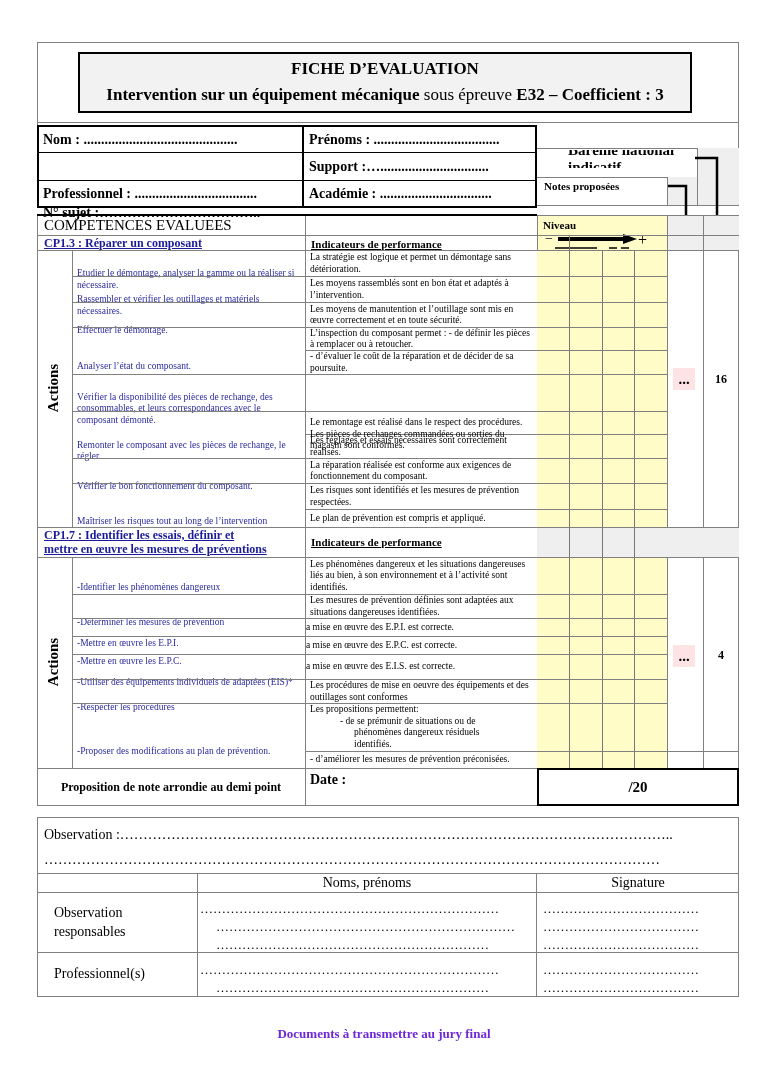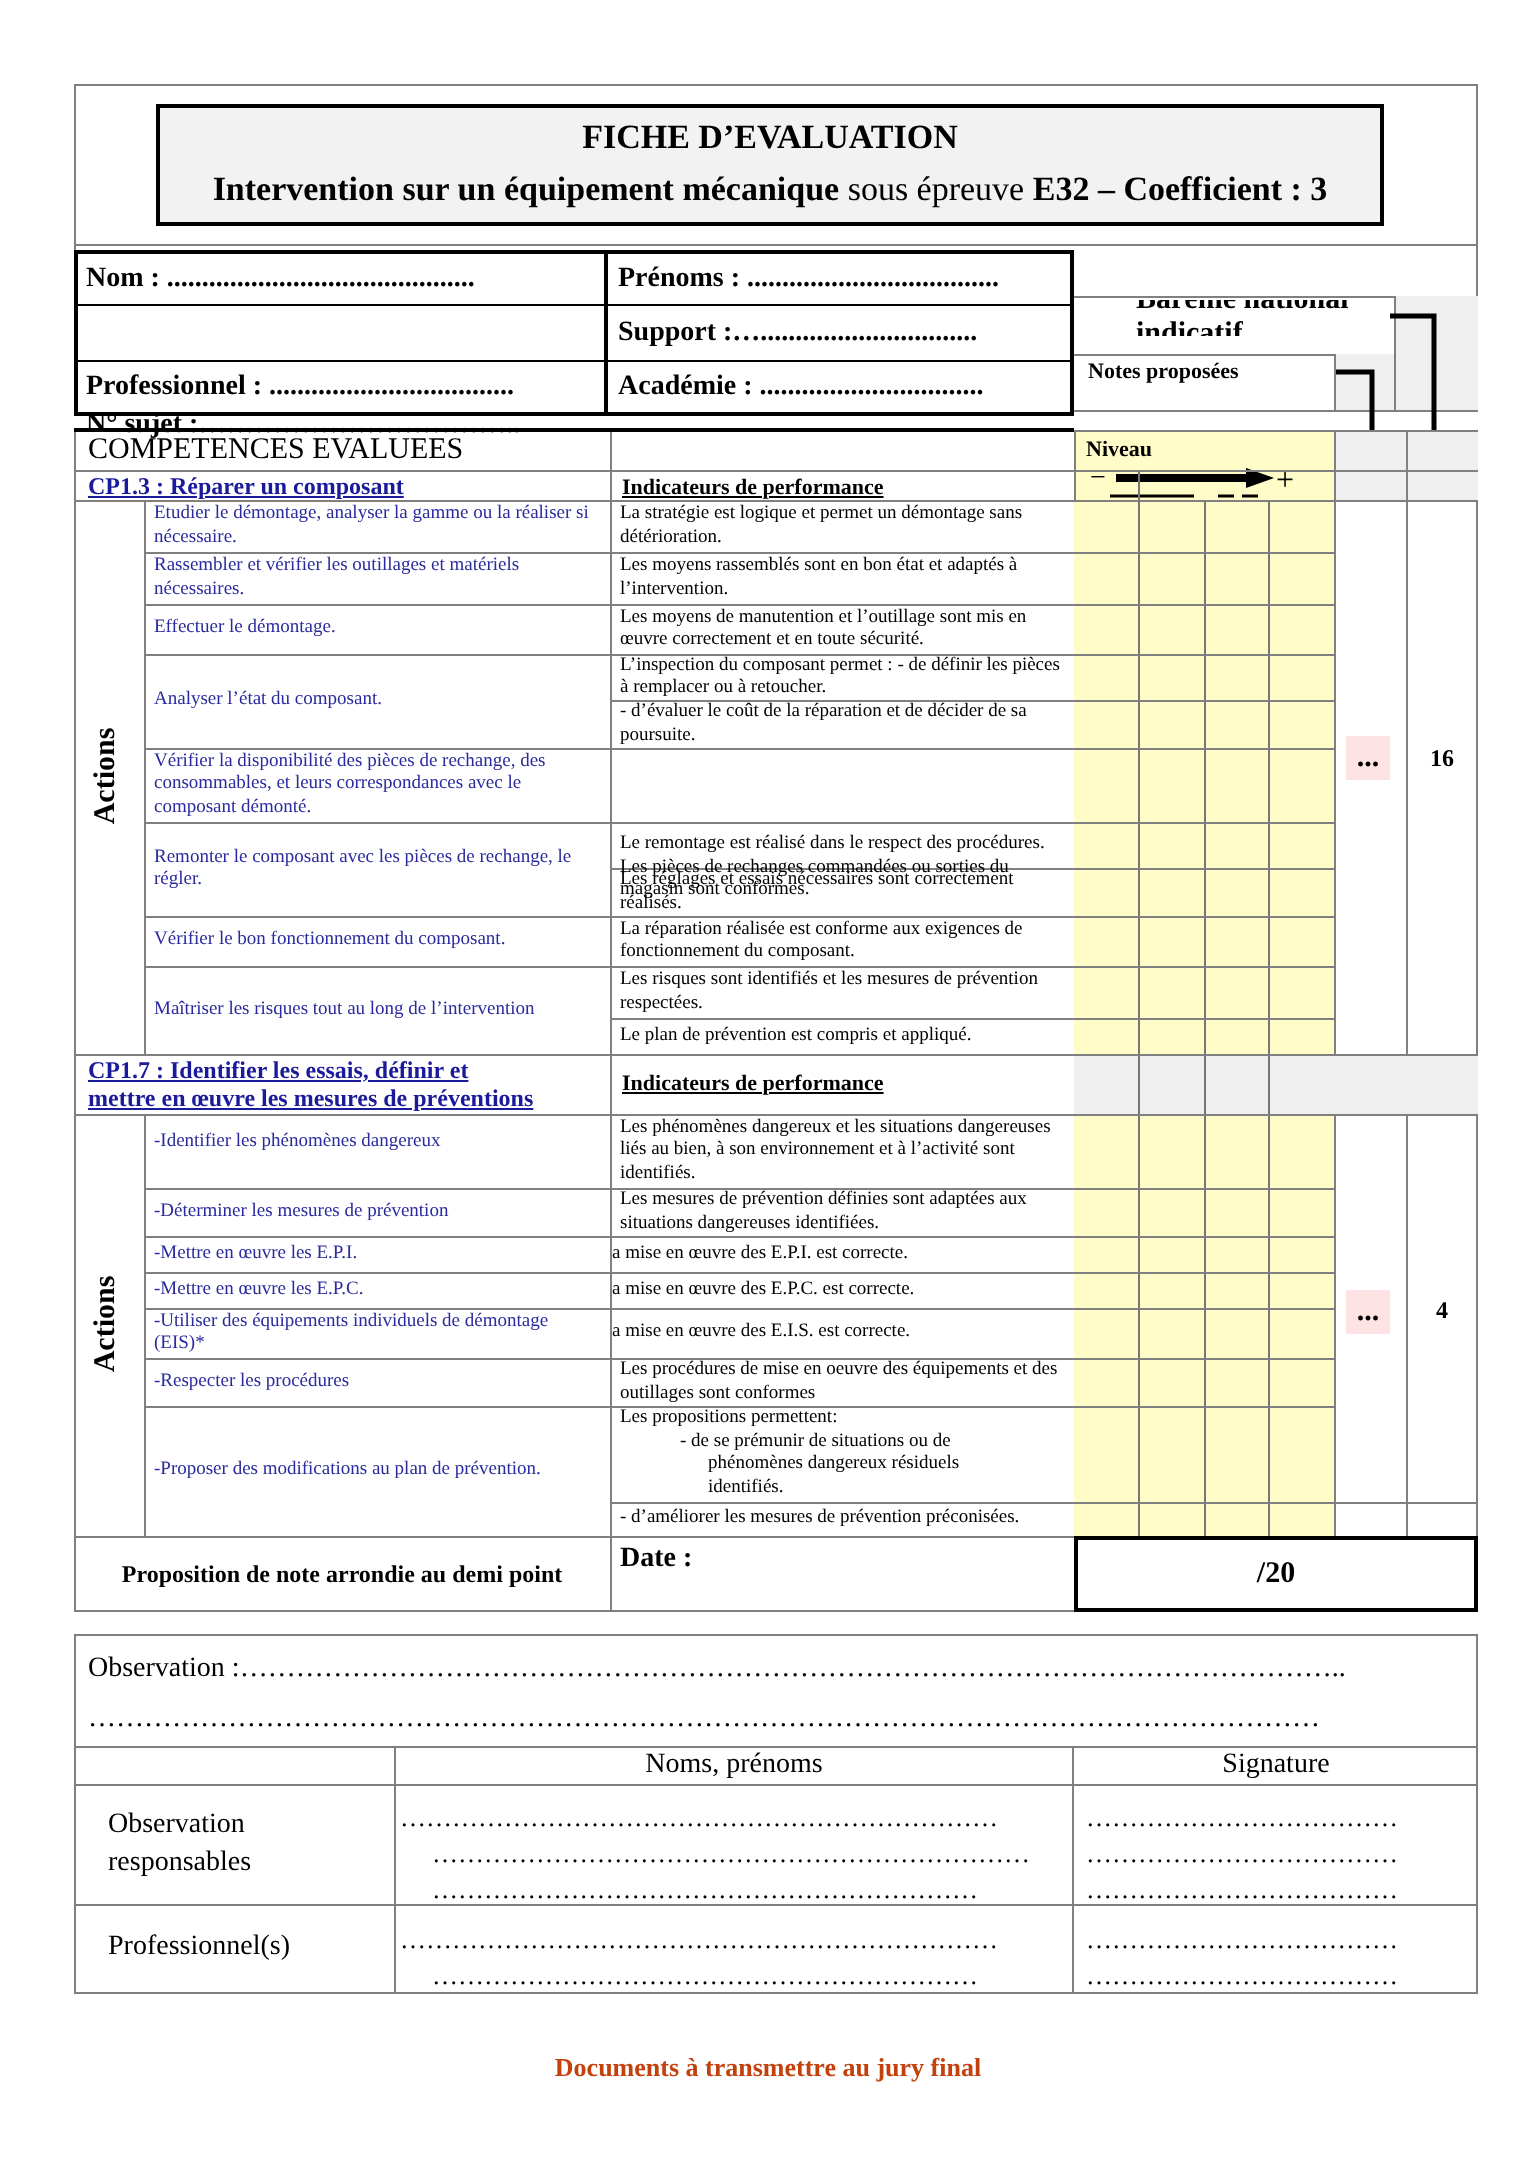--- a/index.html
+++ b/index.html
@@ -8,21 +8,21 @@
   .frame { border:1px solid #808080; }
   .thick { border:2px solid #000; }
   .title-box { left:78px; top:52px; width:614px; height:61px; border:2px solid #000; background:#f2f2f2; text-align:center; }
   .t1 { font-size:17px; font-weight:bold; margin-top:5px; }
   .t2 { font-size:17px; margin-top:6px; }
   .t2 b { font-weight:bold; }
   .id-cell { font-size:14px; font-weight:bold; padding-left:6px; display:flex; align-items:flex-end; padding-bottom:3px; }
   .hline { position:absolute; background:#808080; height:1px; }
   .vline { position:absolute; background:#808080; width:1px; }
   .bline { position:absolute; background:#000; }
-  .small { font-size:9.5px; line-height:11.5px; }
+  .small { font-size:9.5px; line-height:11.5px;margin-top:16px; }
   .blue { color:#2a2a9e; }
   .cell { position:absolute; box-sizing:border-box; display:flex; align-items:center; padding:0 4px; overflow:hidden; }
   .yellow { background:#fffcc8; }
   .grey { background:#efefef; }
   .ind { font-size:9.5px; line-height:11.5px; }
   .head-link { color:#1a1a9a; font-weight:bold; text-decoration:underline; font-size:12px; }
   .ind-head { font-weight:bold; text-decoration:underline; font-size:11px; }
 </style>
 </head>
 <body>
@@ -160,21 +160,21 @@
 <div class="abs" style="left:20px;top:652px;width:70px;height:20px;transform:rotate(-90deg);font-weight:bold;font-size:15px;text-align:center;">Actions</div>
 
 <div class="cell small blue" style="left:73px;top:558px;width:231px;height:36px;align-items:flex-start;padding-top:8px;">-Identifier les phénomènes dangereux</div>
 <div class="hline" style="left:72px;top:594px;width:595px;"></div>
 <div class="cell small blue" style="left:73px;top:595px;width:231px;height:23px;">-Déterminer les mesures de prévention</div>
 <div class="hline" style="left:72px;top:618px;width:595px;"></div>
 <div class="cell small blue" style="left:73px;top:619px;width:231px;height:17px;">-Mettre en œuvre les E.P.I.</div>
 <div class="hline" style="left:72px;top:636px;width:595px;"></div>
 <div class="cell small blue" style="left:73px;top:637px;width:231px;height:17px;">-Mettre en œuvre les E.P.C.</div>
 <div class="hline" style="left:72px;top:654px;width:595px;"></div>
-<div class="cell small blue" style="left:73px;top:655px;width:231px;height:24px;">-Utiliser des équipements individuels de démontage (EIS)*</div>
+<div class="cell small blue" style="left:73px;top:655px;width:231px;height:24px;">-Utiliser des équipements individuels de adaptées (EIS)*</div>
 <div class="hline" style="left:72px;top:679px;width:595px;"></div>
 <div class="cell small blue" style="left:73px;top:680px;width:231px;height:23px;">-Respecter les procédures</div>
 <div class="hline" style="left:72px;top:703px;width:595px;"></div>
 <div class="cell small blue" style="left:73px;top:704px;width:231px;height:64px;">-Proposer des modifications au plan de prévention.</div>
 <div class="hline" style="left:305px;top:751px;width:434px;"></div>
 
 <div class="cell ind" style="left:306px;top:558px;width:231px;height:36px;">Les phénomènes dangereux et les situations dangereuses liés au bien, à son environnement et à l’activité sont identifiés.</div>
 <div class="cell ind" style="left:306px;top:595px;width:231px;height:23px;">Les mesures de prévention définies sont adaptées aux situations dangereuses identifiées.</div>
 <div class="cell ind" style="left:302px;top:619px;width:235px;height:17px;">a mise en œuvre des E.P.I. est correcte.</div>
 <div class="cell ind" style="left:302px;top:637px;width:235px;height:17px;">a mise en œuvre des E.P.C. est correcte.</div>
@@ -226,13 +226,13 @@
 <div class="abs" style="left:54px;top:966px;width:140px;height:20px;font-size:14px;">Professionnel(s)</div>
 <div class="abs" style="left:200px;top:961px;width:334px;height:36px;font-size:13px;line-height:18px;white-space:nowrap;overflow:hidden;">
   <div>……………………………………………………………</div>
   <div style="padding-left:16px;">………………………………………………………</div>
 </div>
 <div class="abs" style="left:543px;top:961px;width:194px;height:36px;font-size:13px;line-height:18px;white-space:nowrap;overflow:hidden;">
   <div>………………………………</div>
   <div>………………………………</div>
 </div>
 
-<div class="abs" style="left:0;top:1026px;width:768px;height:18px;text-align:center;font-weight:bold;font-size:13px;color:#c2410c;">Documents à transmettre au jury final</div>
+<div class="abs" style="left:0;top:1026px;width:768px;height:18px;text-align:center;font-weight:bold;font-size:13px;color:#6d28d9;">Documents à transmettre au jury final</div>
 
 </body></html>

